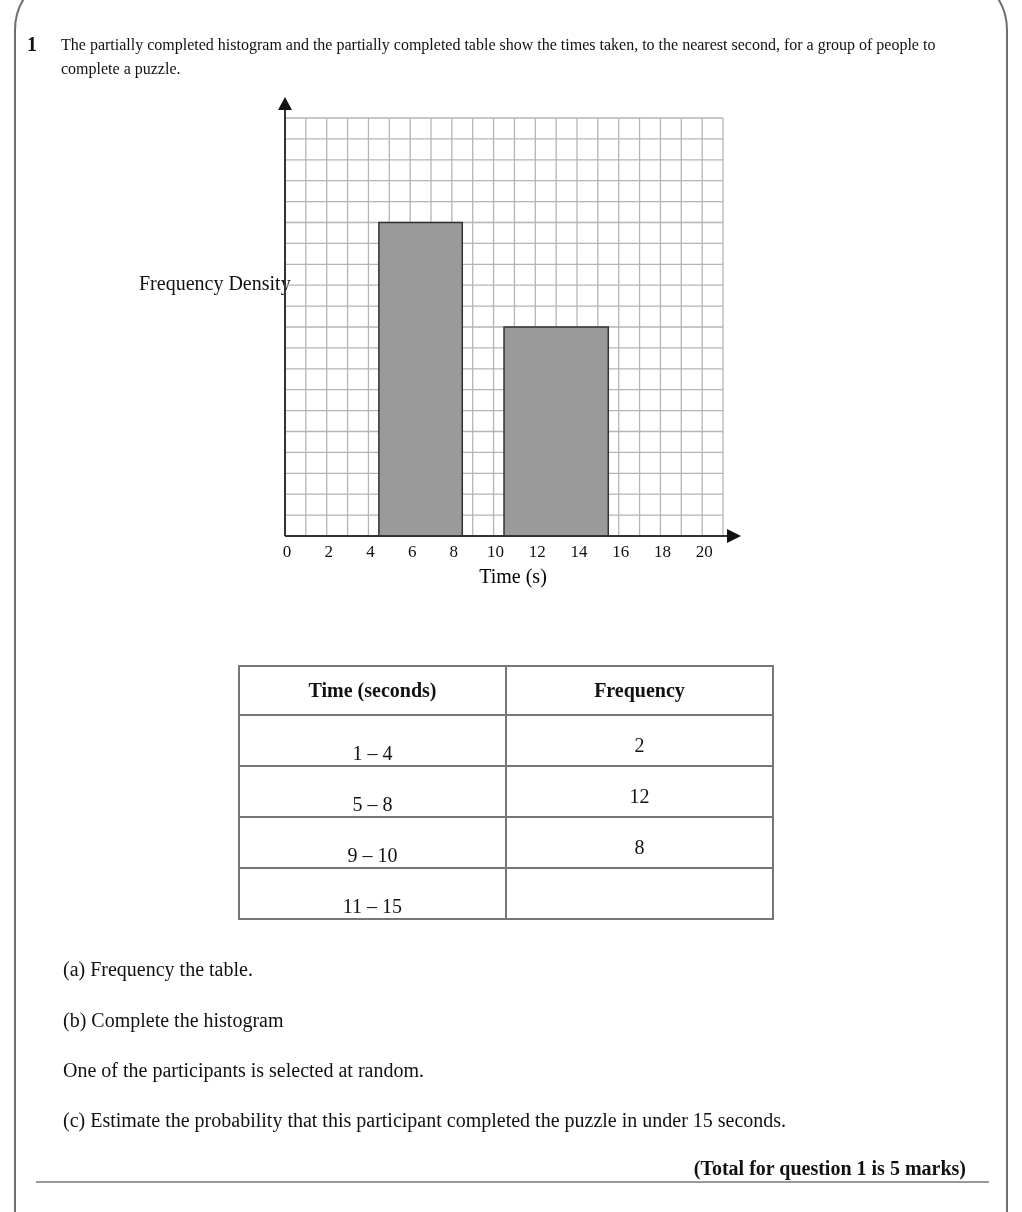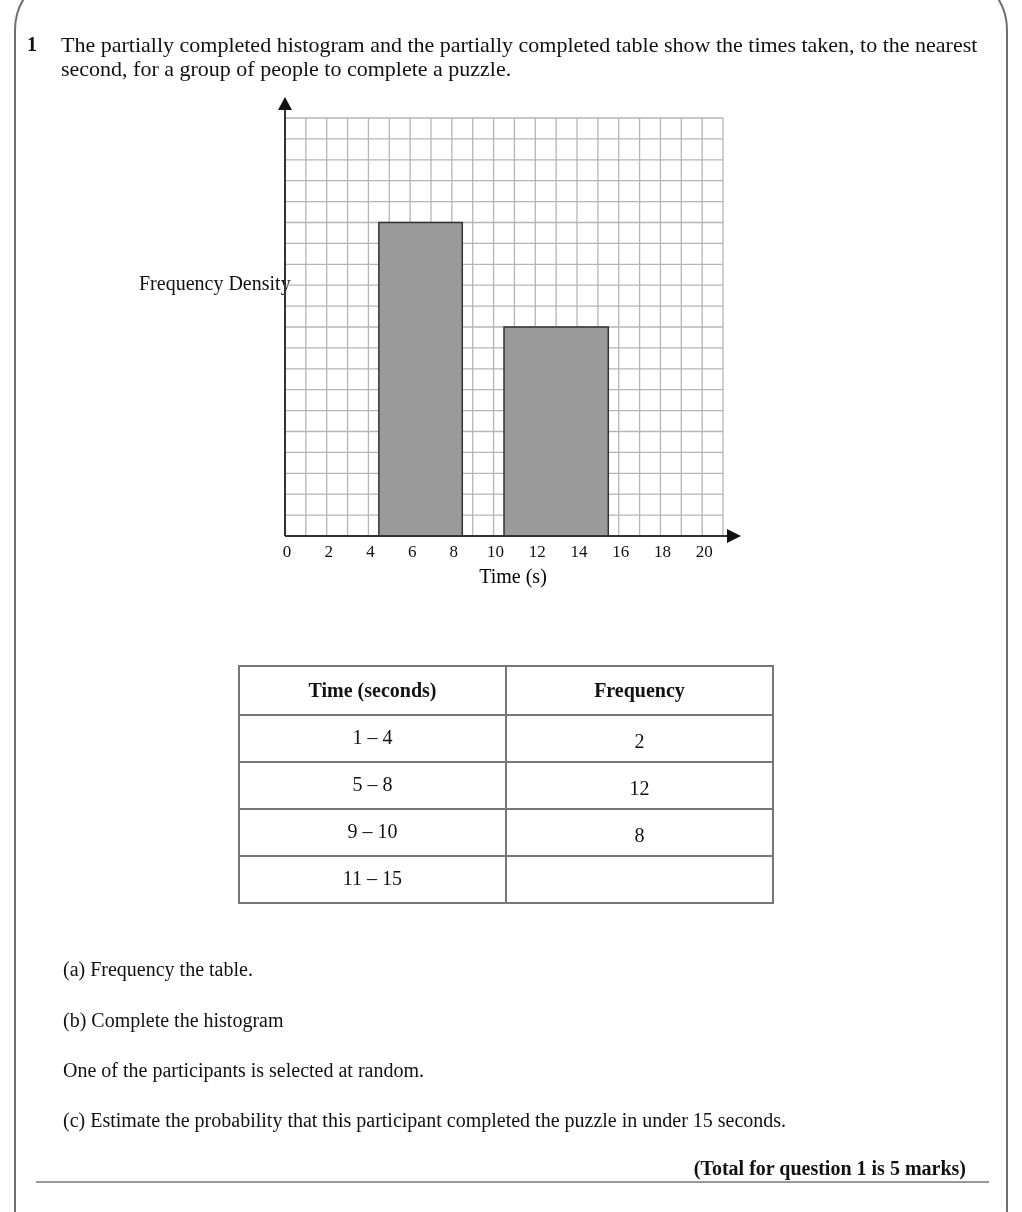--- a/index.html
+++ b/index.html
@@ -1,28 +1,28 @@
 <!DOCTYPE html>
 <html><head>
 <meta charset="utf-8">
 <style>
   html, body { margin: 0; padding: 0; background: #ffffff; }
   body { width: 1022px; height: 1212px; position: relative; overflow: hidden;
          font-family: "Liberation Serif", "DejaVu Serif", serif; color: #111; }
   .frame { position: absolute; left: 14px; top: -30px; width: 994px; height: 1300px;
            border: 2px solid #6f6f6f; border-radius: 60px; box-sizing: border-box; }
   .qnum { position: absolute; left: 27px; top: 33px; font-weight: bold; font-size: 20px; }
-  .intro { position: absolute; left: 61px; top: 33px; width: 930px; font-size: 22px; line-height: 24px; }
+  .intro { position: absolute; left: 61px; top: 33px; width: 930px; font-size: 16px; line-height: 24px; }
   .ylabel { position: absolute; left: 139px; top: 271px; font-size: 20px; line-height: 25px; }
   #chart { position: absolute; left: 0; top: 0; }
   .table-wrap { position: absolute; left: 238px; top: 617px; }
   table { border-collapse: collapse; font-size: 20px; margin-top: 48px; }
   td, th { border: 2px solid #777; width: 265px; height: 47px; text-align: center; padding: 0; }
   th { font-weight: bold; }
-  td.time { vertical-align: top; padding-top: 10px; box-sizing: border-box; }
+  td.time { vertical-align: top; padding-top: 26px; box-sizing: border-box; }
   td.freq { vertical-align: bottom; padding-bottom: 8px; box-sizing: border-box; }
   .part { position: absolute; left: 63px; font-size: 20px; }
   .total { position: absolute; right: 56px; top: 1157px; font-size: 20px; font-weight: bold; }
   .rule { position: absolute; left: 36px; top: 1181px; width: 953px; height: 0; border-top: 2px solid #999; }
 </style>
 </head>
 <body>
 
 <div class="frame"></div>
 

